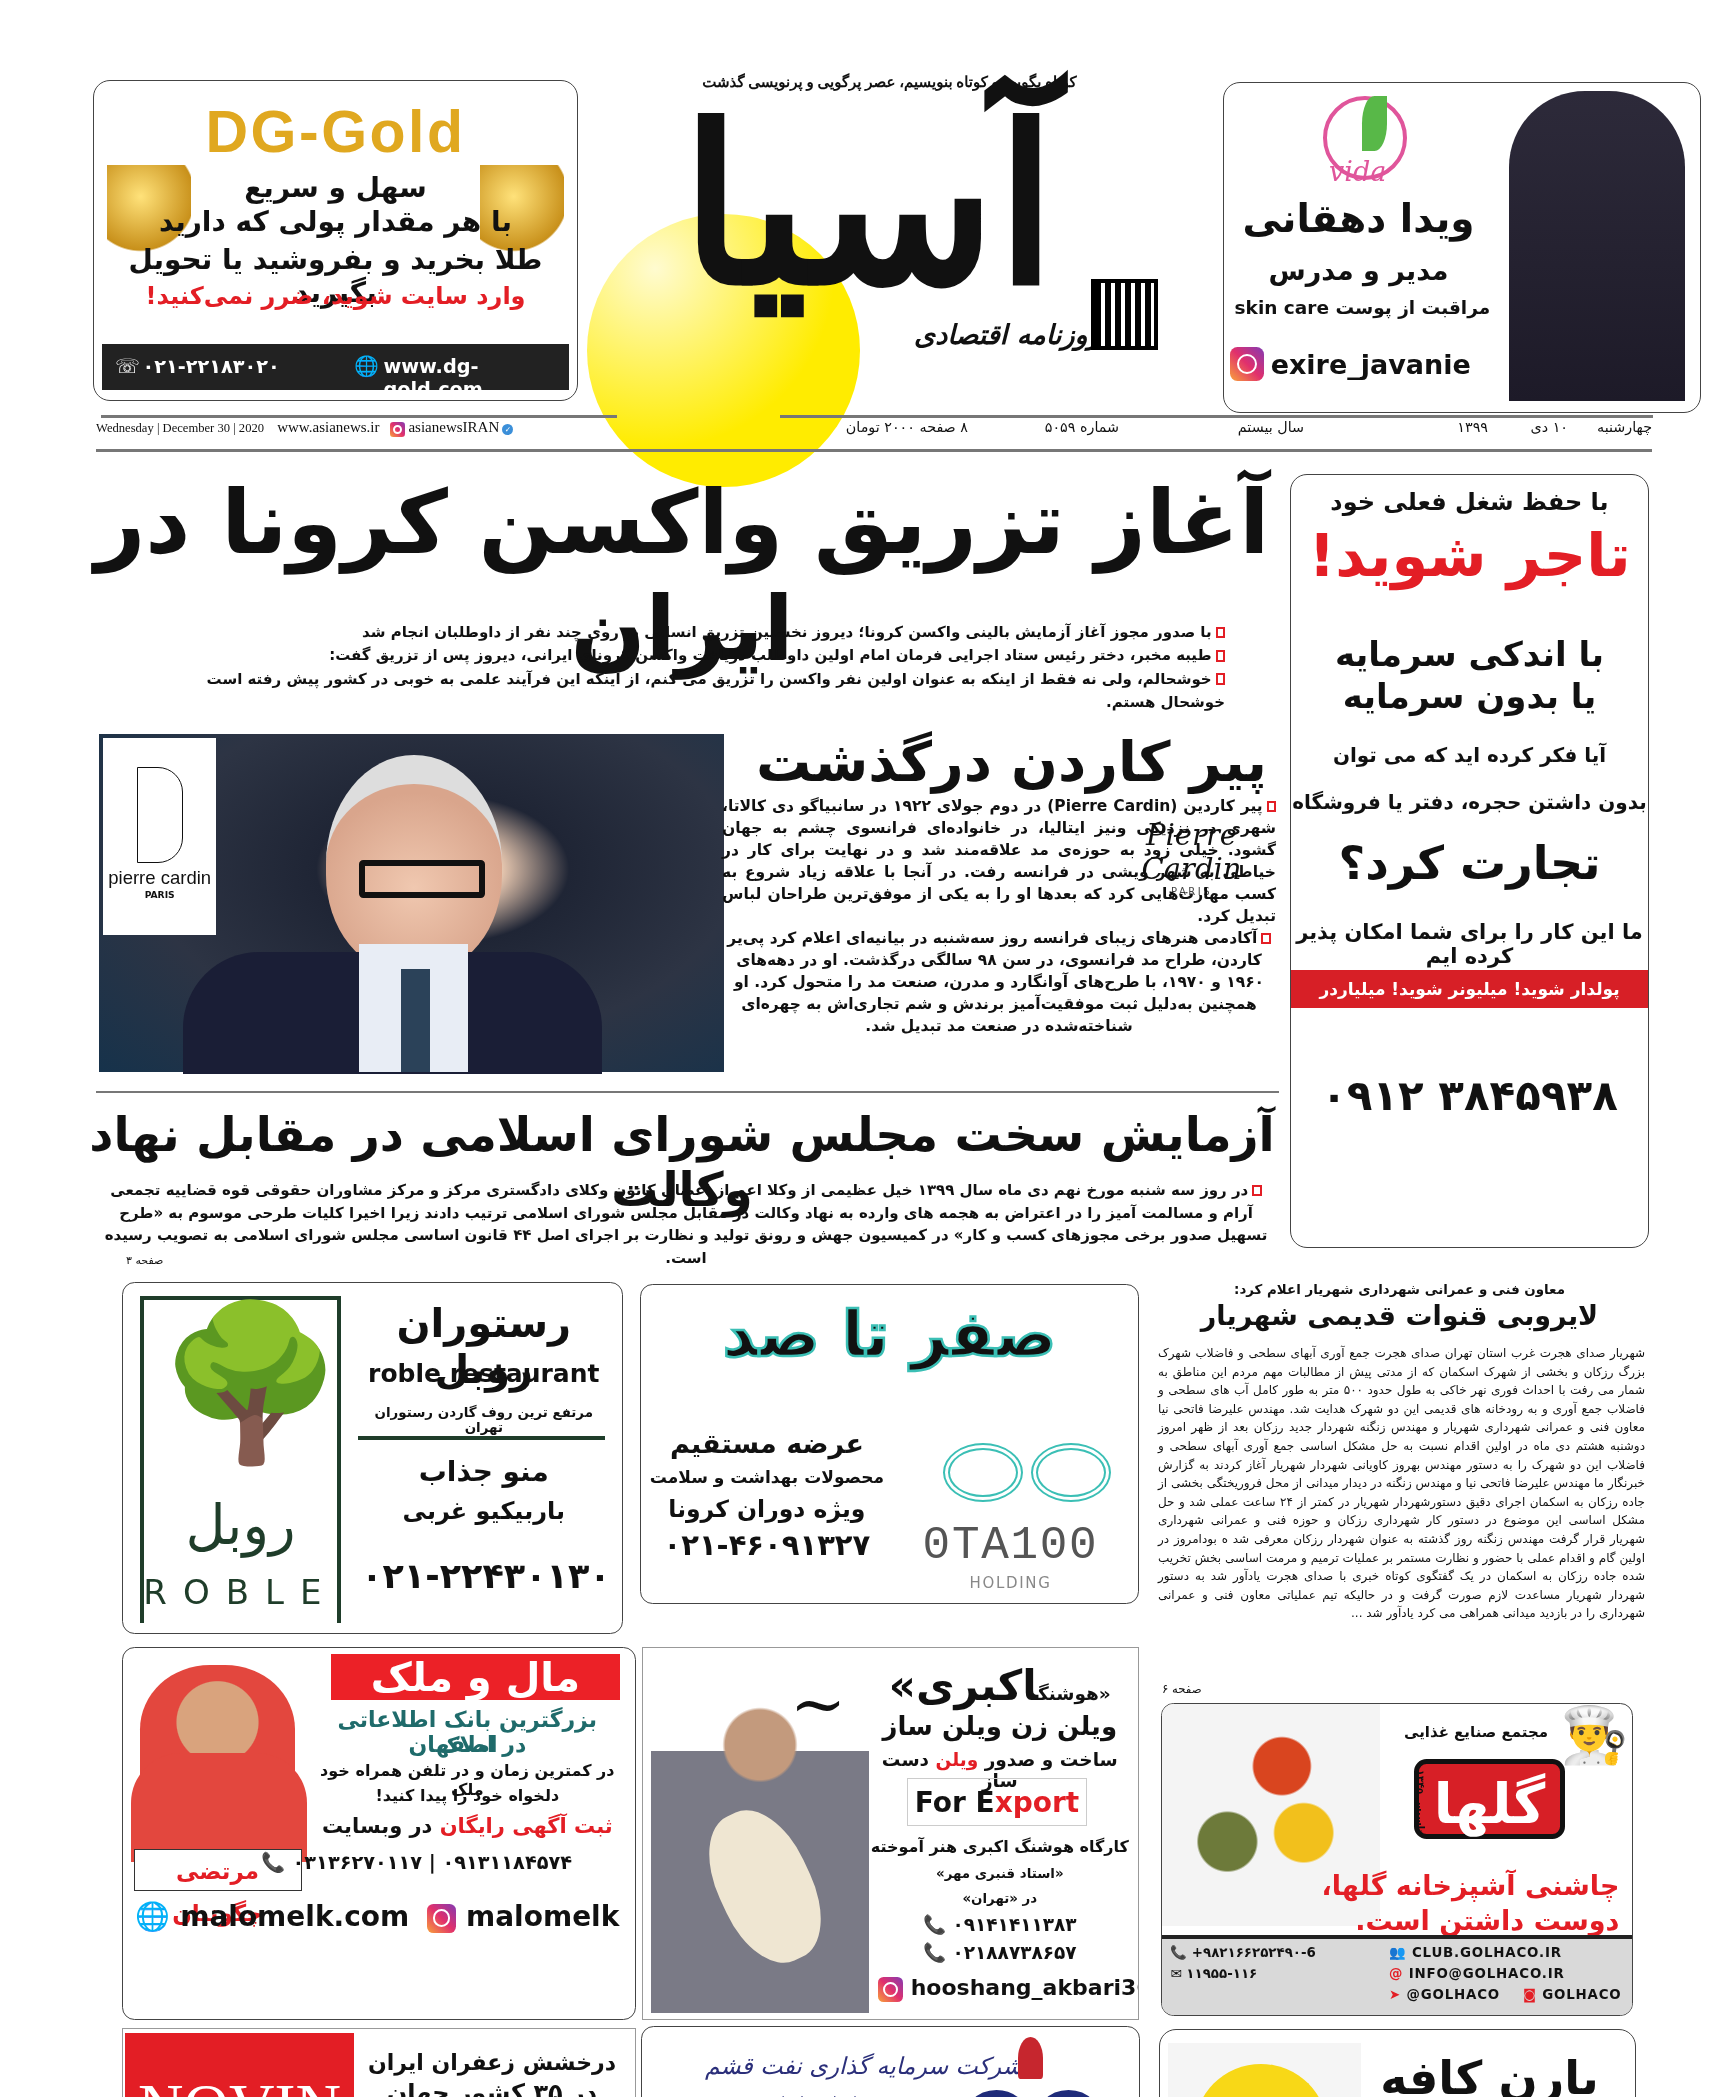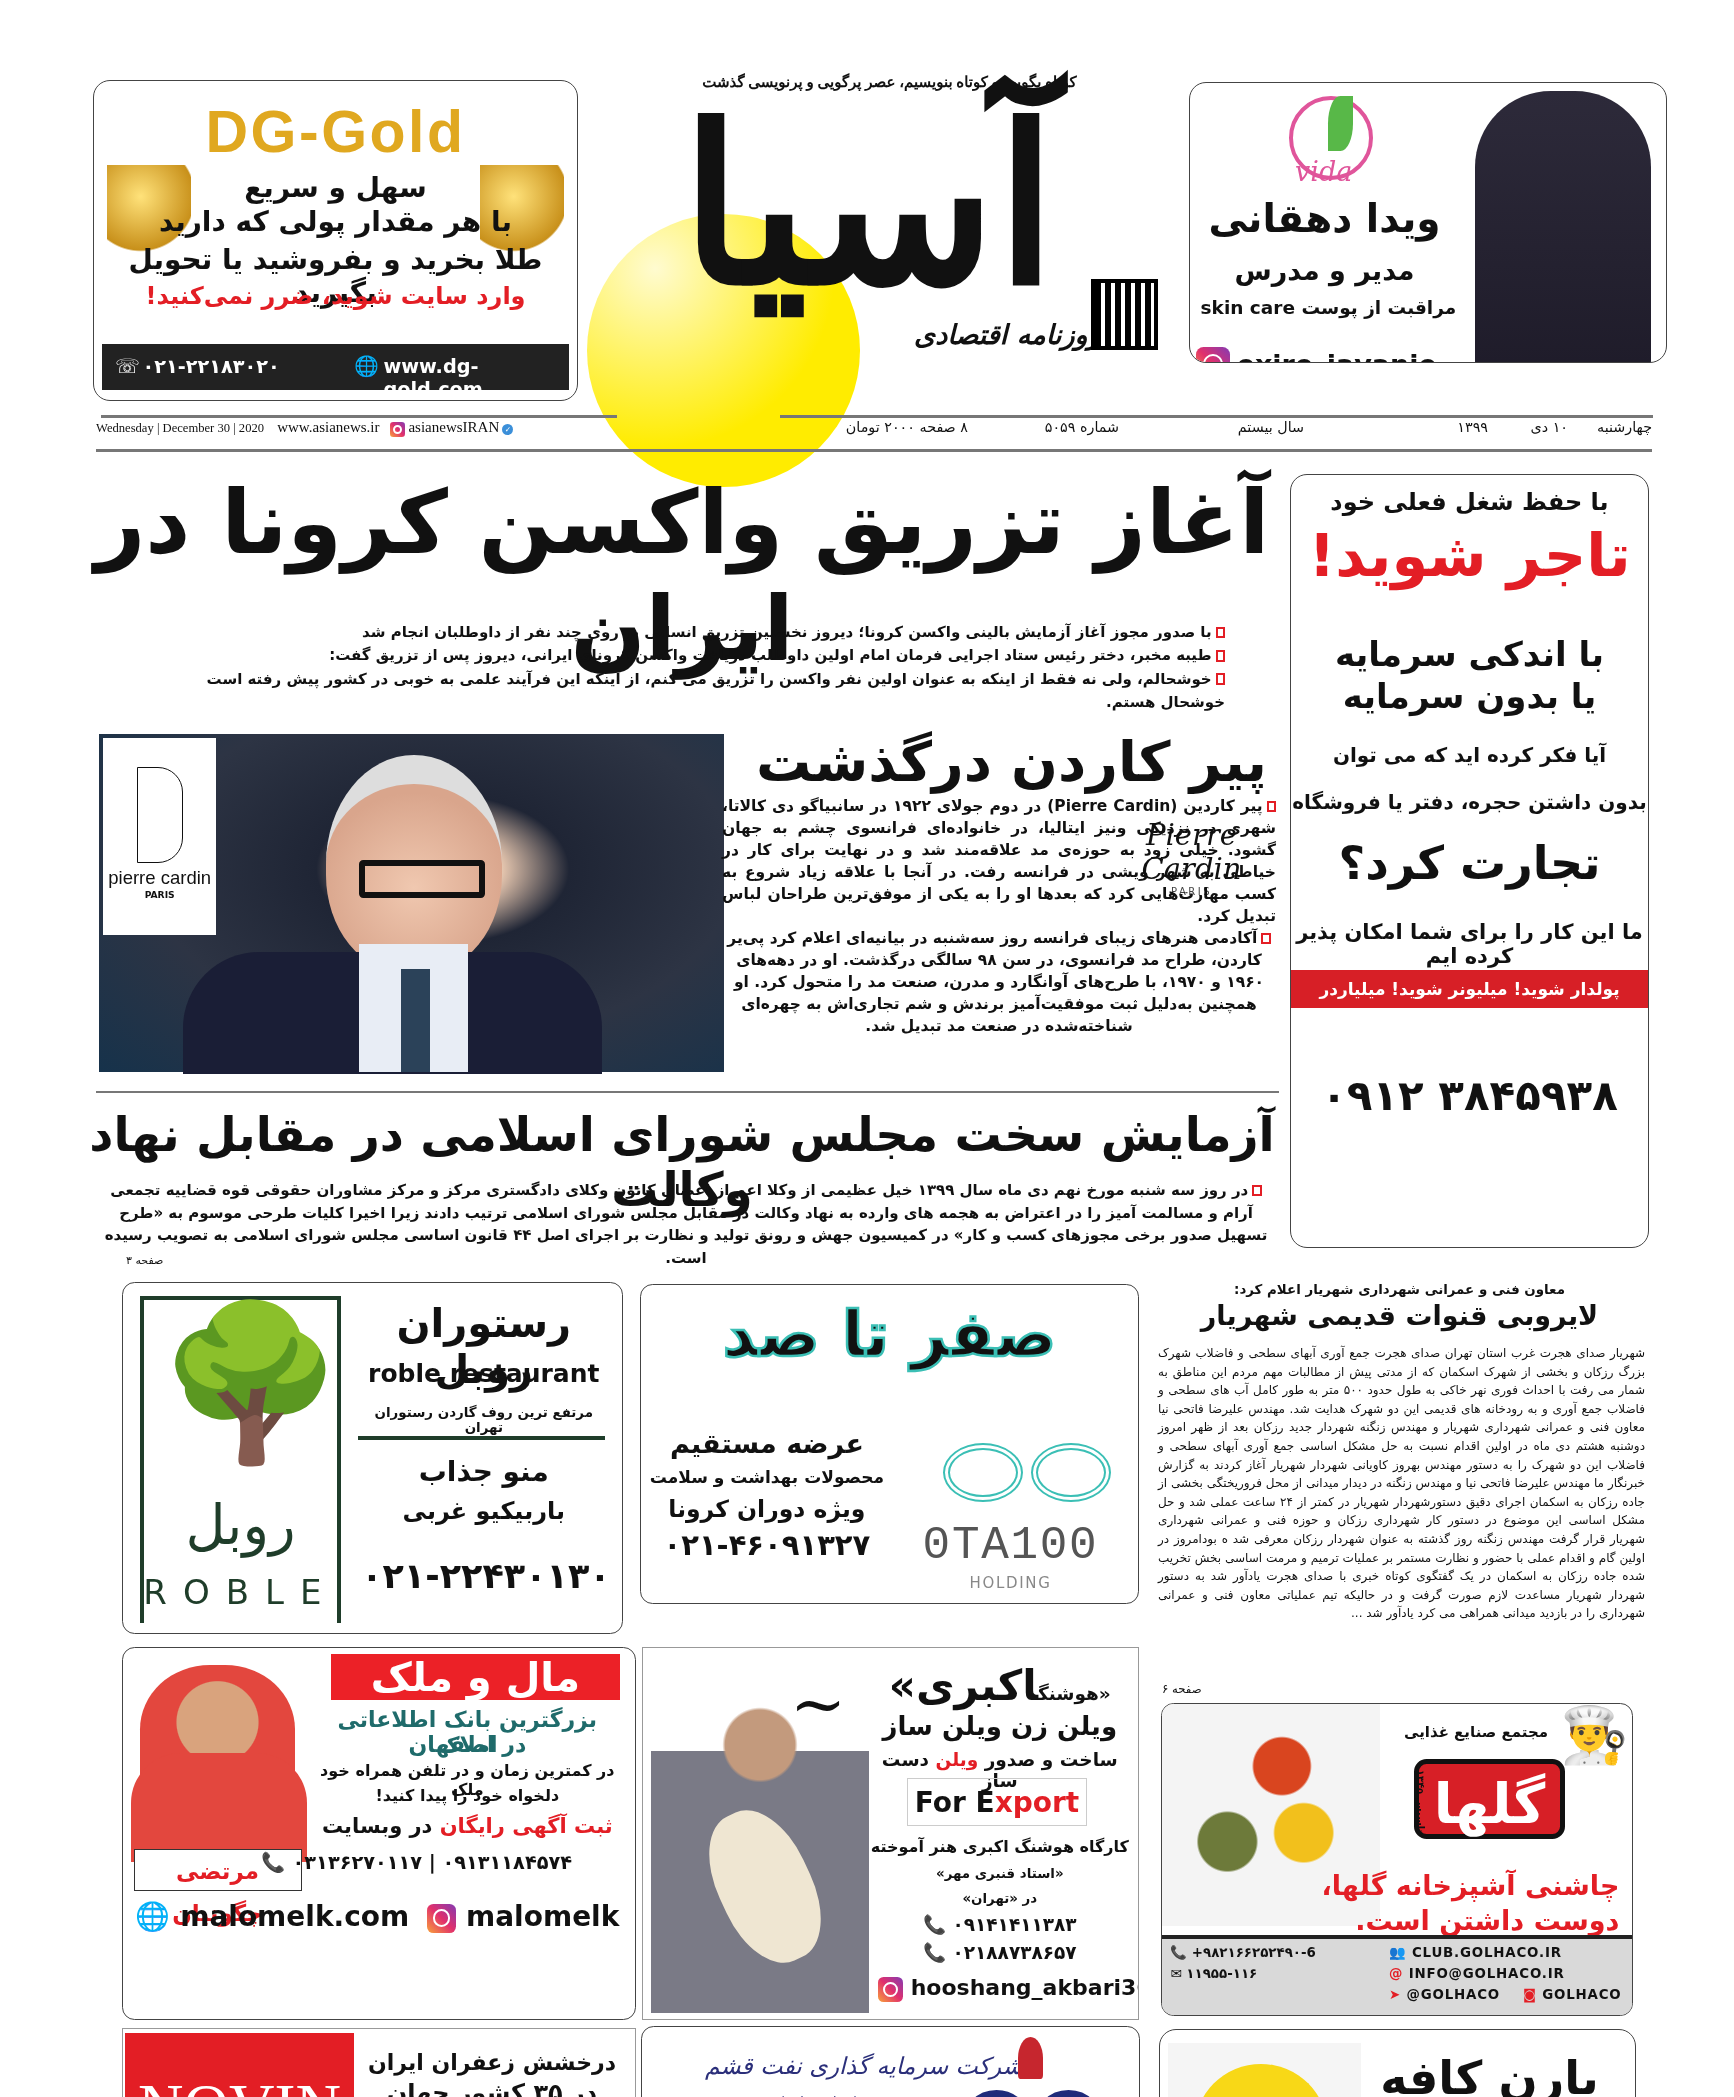--- a/index.html
+++ b/index.html
@@ -35,21 +35,21 @@
     <span class="abs bold" style="left:281px; top:11.7px; font-size:19.3px;">www.dg-gold.com</span>
   </div>
 </div>
 
 <div class="abs center rtl bold" style="left:680px; top:73px; width:419px; font-size:15px;font-family:Liberation Serif, serif;">کوتاه بگوییم و کوتاه بنویسیم، عصر پرگویی و پرنویسی گذشت</div>
 <div class="abs" style="left:587px; top:214px; width:273px; height:273px; border-radius:50%; background:radial-gradient(circle at 25% 20%,#fffbd0,#ffec00 60%);"></div>
 <div class="abs center" style="left:596px; top:96px; width:545px; font-size:218px; line-height:1; font-weight:bold; font-family:'DejaVu Serif',serif;">آسیا</div>
 <div class="abs rtl bold" style="left:914px; top:319px; font-size:27px; font-style:italic;">روزنامه اقتصادی</div>
 <div class="abs" style="left:1091px; top:279px; width:67px; height:71px; background:repeating-linear-gradient(90deg,#000 0 5.9px,#fff 5.9px 10px),#000; border:4.2px solid #000;"></div>
 
-<div class="box" style="left:1189px; top:82px; width:478px; height:281px;">
+<div class="box" style="left:1223px; top:82px; width:478px; height:331px;">
   <div class="abs" style="left:99px; top:12.6px; width:84px; height:84px; border:4.2px solid #e0559b; border-radius:50%;"></div>
   <div class="abs" style="left:138px; top:12.6px; width:25px; height:55px; background:#58b848; border-radius:50% 0;"></div>
   <div class="abs" style="left:105px; top:73px; font-size:27px; color:#e0559b; font-style:italic; font-family:'DejaVu Serif',serif;">vida</div>
   <div class="abs center bold rtl" style="left:17px; width:235px; top:113px; font-size:39px;">ویدا دهقانی</div>
   <div class="abs center bold rtl" style="left:17px; width:235px; top:172px; font-size:27px;">مدیر و مدرس</div>
   <div class="abs center bold rtl" style="left:8.4px; width:260px; top:214px; font-size:18.5px;">مراقبت از پوست skin care</div>
   <div class="abs" style="left:285px; top:8.4px; width:176px; height:310px; background:linear-gradient(#2d2a3a,#1d1a28); border-radius:76px 76px 0 0;"></div>
   <div class="abs" style="left:6.3px; top:264px;">
     <span class="ig" style="width:34px; height:34px;"></span>
     <span class="bold" style="font-size:27px; vertical-align:middle; margin-left:4.2px;">exire_javanie</span>

